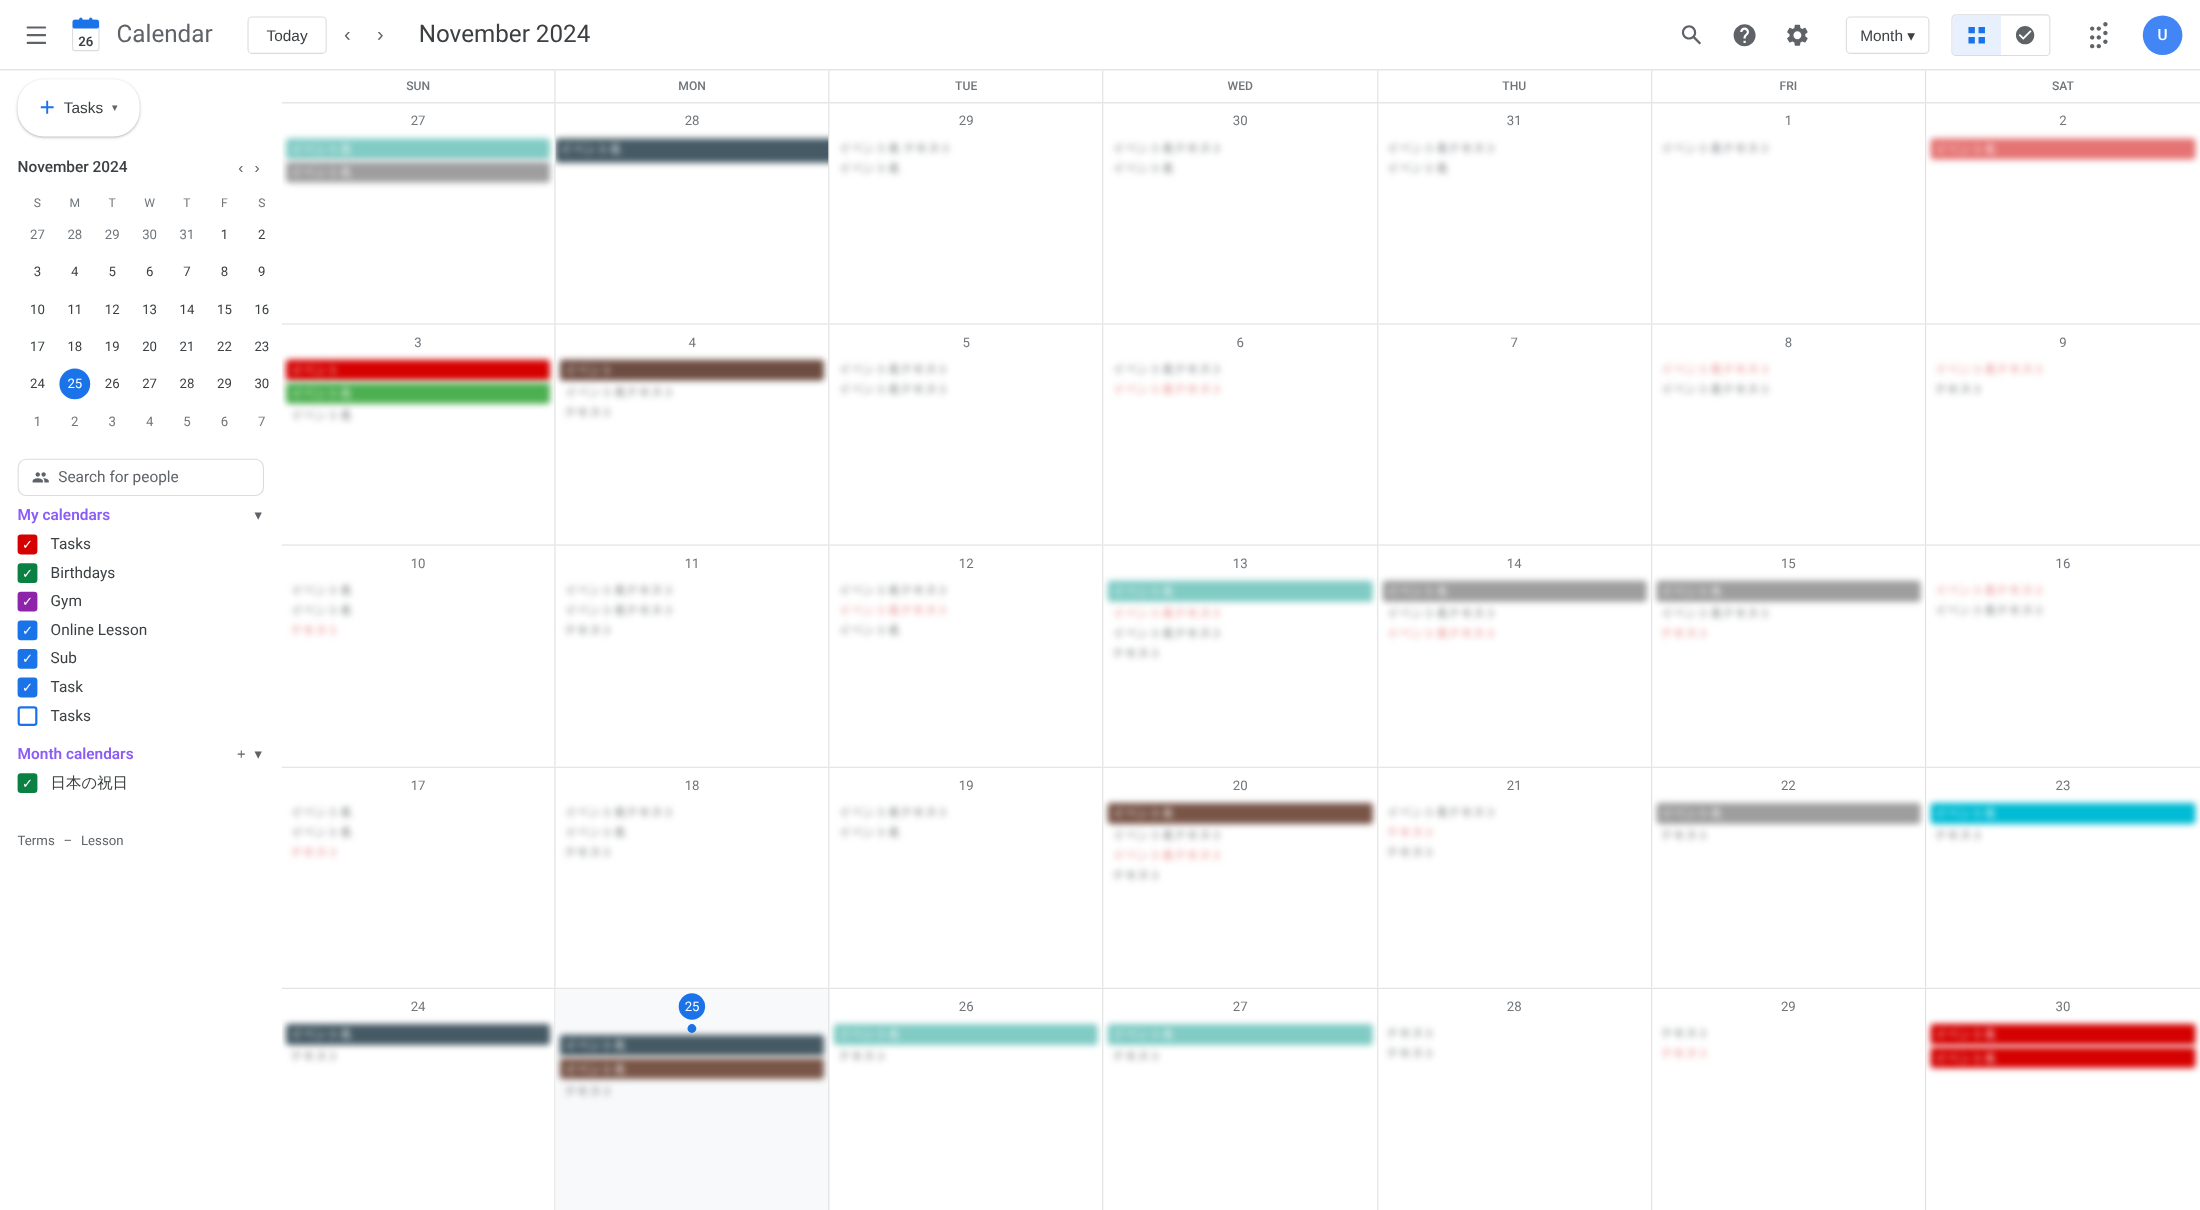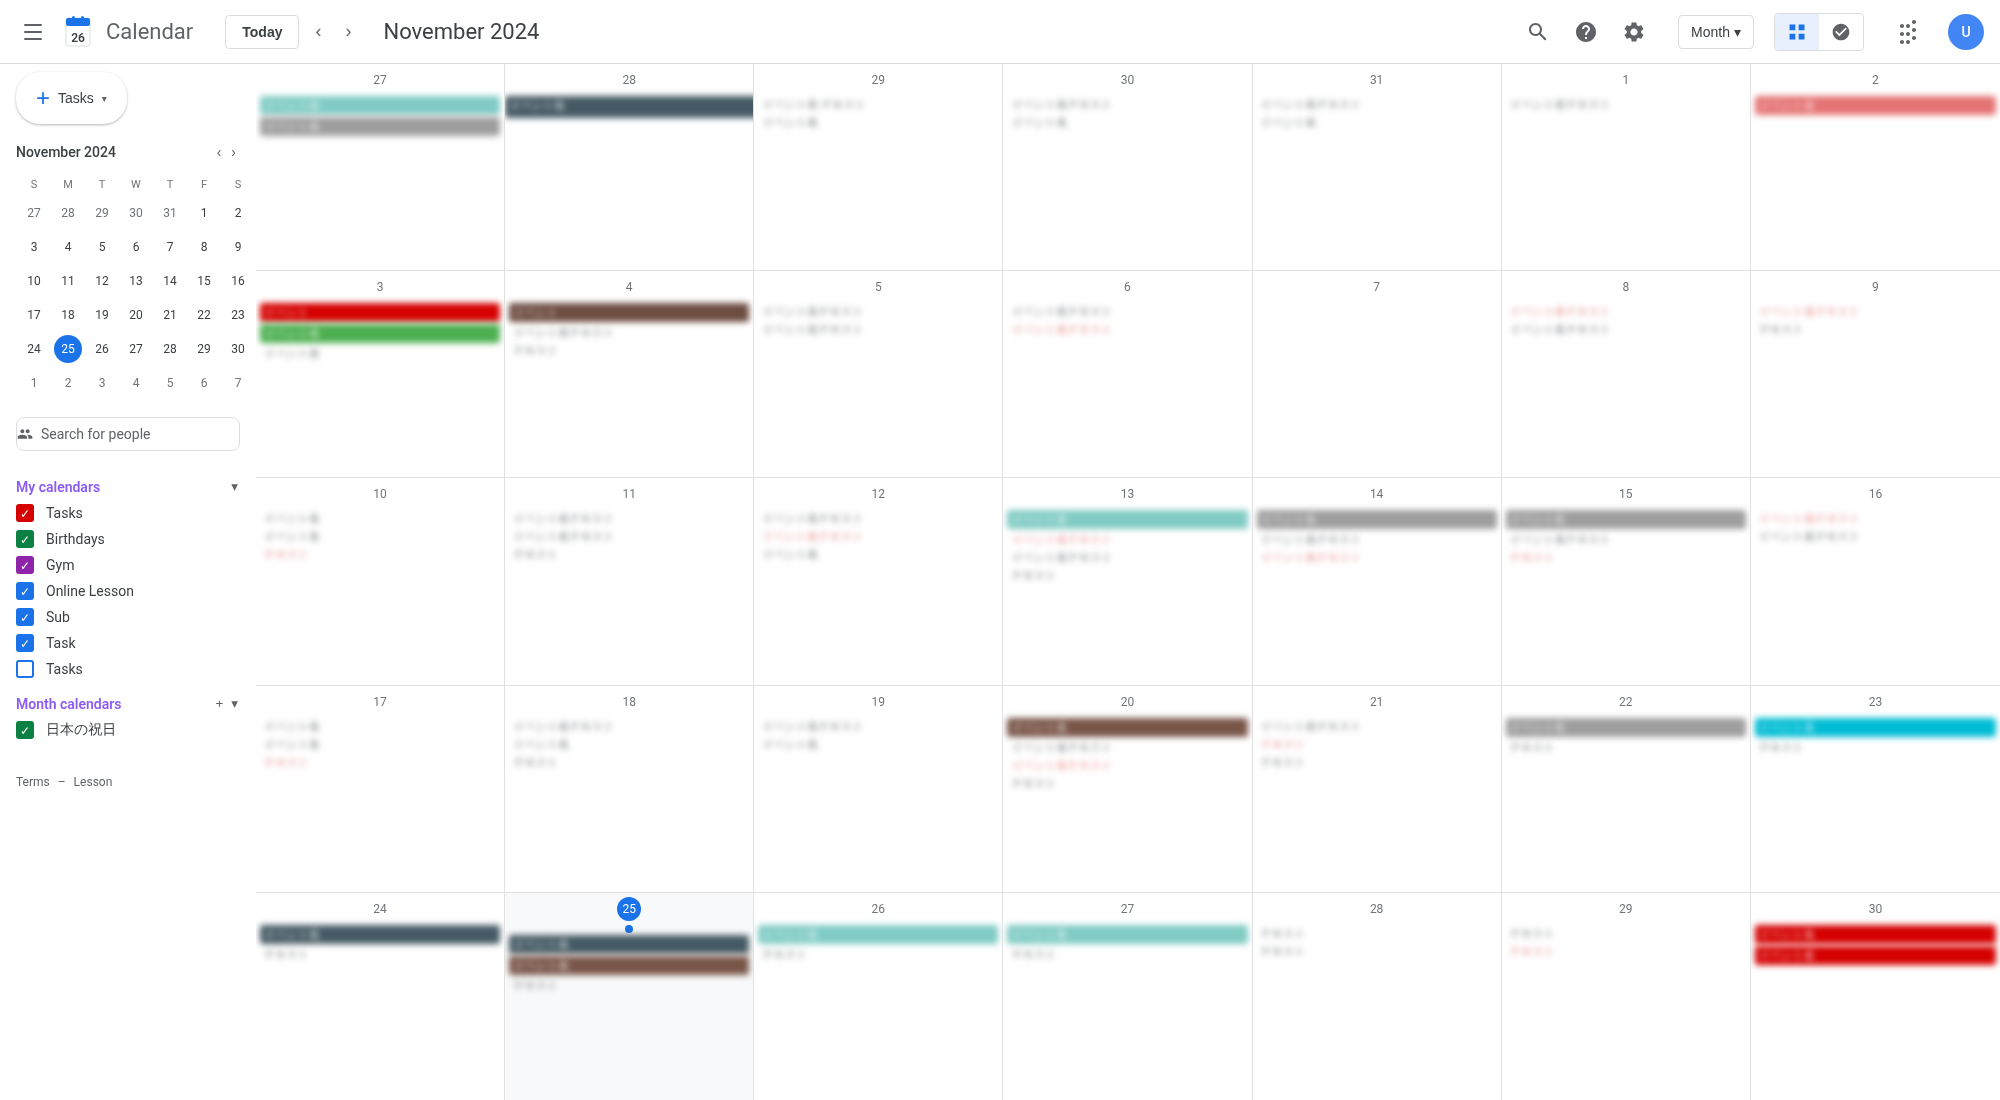--- a/index.html
+++ b/index.html
@@ -5,21 +5,21 @@
     * { box-sizing: border-box; margin: 0; padding: 0; }
     body { font-family: 'Google Sans', Roboto, Arial, sans-serif; background: #fff; color: #3c4043; font-size: 13px; overflow: hidden; }
 
     
     .topbar { display: flex; align-items: center; height: 64px; padding: 0 16px; border-bottom: 1px solid #dadce0; gap: 8px; }
     .hamburger-btn { background: none; border: none; cursor: pointer; padding: 8px; border-radius: 50%; display: flex; align-items: center; justify-content: center; }
     .google-logo { display: flex; align-items: center; gap: 4px; text-decoration: none; }
     .logo-icon { width: 40px; height: 40px; }
     .logo-text { font-size: 22px; color: #5f6368; font-weight: 400; margin-left: 4px; }
     .topbar-spacer { flex: 1; }
-    .today-btn { border: 1px solid #dadce0; background: #fff; border-radius: 4px; padding: 8px 16px; font-size: 14px; cursor: pointer; color: #3c4043; font-weight: 700; }
+    .today-btn { border: 1px solid #dadce0; background: #fff; border-radius: 4px; padding: 8px 16px; font-size: 14px; cursor: pointer; color: #3c4043; font-weight: 400; }
     .nav-btn { background: none; border: none; cursor: pointer; padding: 8px; border-radius: 50%; display: flex; align-items: center; justify-content: center; font-size: 18px; color: #5f6368; }
     .month-title { font-size: 22px; font-weight: 400; color: #3c4043; margin: 0 16px; }
     .icon-btn { background: none; border: none; cursor: pointer; padding: 8px; border-radius: 50%; display: flex; align-items: center; justify-content: center; color: #5f6368; }
     .icon-btn svg { width: 24px; height: 24px; }
     .month-view-btn { border: 1px solid #dadce0; background: #fff; border-radius: 4px; padding: 8px 12px; font-size: 14px; cursor: pointer; color: #3c4043; font-weight: 500; display: flex; align-items: center; gap: 4px; }
     .view-toggle { display: flex; align-items: center; border: 1px solid #dadce0; border-radius: 4px; overflow: hidden; }
     .view-toggle-btn { background: none; border: none; cursor: pointer; padding: 8px 12px; display: flex; align-items: center; justify-content: center; color: #5f6368; }
     .view-toggle-btn.active { background: #e8f0fe; color: #1a73e8; }
     .grid-icon-btn { background: none; border: none; cursor: pointer; padding: 8px; border-radius: 50%; display: flex; align-items: center; justify-content: center; color: #5f6368; }
 
@@ -36,21 +36,21 @@
     .mini-cal-title { font-size: 14px; font-weight: 500; color: #3c4043; }
     .mini-cal-nav { background: none; border: none; cursor: pointer; padding: 4px; border-radius: 50%; color: #5f6368; font-size: 14px; }
     .mini-cal-grid { width: 100%; }
     .mini-cal-grid th { font-size: 11px; color: #70757a; font-weight: 400; text-align: center; padding: 4px 2px; }
     .mini-cal-grid td { text-align: center; padding: 2px; }
     .mini-cal-day { width: 28px; height: 28px; display: inline-flex; align-items: center; justify-content: center; border-radius: 50%; font-size: 12px; cursor: pointer; color: #3c4043; }
     .mini-cal-day.today { background: #1a73e8; color: #fff; }
     .mini-cal-day.other-month { color: #70757a; }
 
     
-    .search-people { display: flex; align-items: center; gap: 8px; border: 1px solid #dadce0; border-radius: 8px; padding: 8px 0; margin-bottom: 22px; cursor: pointer; color: #5f6368; font-size: 14px; }
+    .search-people { display: flex; align-items: center; gap: 8px; border: 1px solid #dadce0; border-radius: 8px; padding: 8px 12px; margin-bottom: 4px; cursor: pointer; color: #5f6368; font-size: 14px; }
 
     
     .cal-section { margin-bottom: 8px; }
     .cal-section-header { display: flex; align-items: center; justify-content: space-between; padding: 4px 0; cursor: pointer; }
     .cal-section-title { font-size: 14px; font-weight: 600; color: #8b5cf6; }
     .cal-section-toggle { background: none; border: none; cursor: pointer; color: #5f6368; padding: 2px; border-radius: 50%; }
     .cal-item { display: flex; align-items: center; gap: 12px; padding: 4px 0; cursor: pointer; }
     .cal-checkbox { width: 18px; height: 18px; border-radius: 3px; display: flex; align-items: center; justify-content: center; flex-shrink: 0; }
     .cal-checkbox-square { width: 18px; height: 18px; border: 2px solid; border-radius: 3px; display: flex; align-items: center; justify-content: center; flex-shrink: 0; }
     .cal-item-label { font-size: 14px; color: #3c4043; }
@@ -307,20 +307,29 @@
 
     <div class="terms-bar">
       <a href="#">Terms</a>
       <span>–</span>
       <a href="#">Lesson</a>
     </div>
   </div>
 
   <div class="cal-grid-area">
 
+    <div class="cal-grid-header">
+      <div class="cal-grid-header-cell">SUN</div>
+      <div class="cal-grid-header-cell">MON</div>
+      <div class="cal-grid-header-cell">TUE</div>
+      <div class="cal-grid-header-cell">WED</div>
+      <div class="cal-grid-header-cell">THU</div>
+      <div class="cal-grid-header-cell">FRI</div>
+      <div class="cal-grid-header-cell">SAT</div>
+    </div>
 
     <div class="cal-grid-body">
 
       <div class="cal-week">
         <div class="cal-day">
           <div class="cal-day-number">27</div>
           <div class="cal-event-allday" style="background:#80cbc4;color:#fff;filter:blur(3px);">イベント名</div>
           <div class="cal-event-allday" style="background:#9e9e9e;color:#fff;filter:blur(3px);">イベント名</div>
         </div>
         <div class="cal-day" style="position:relative;">

